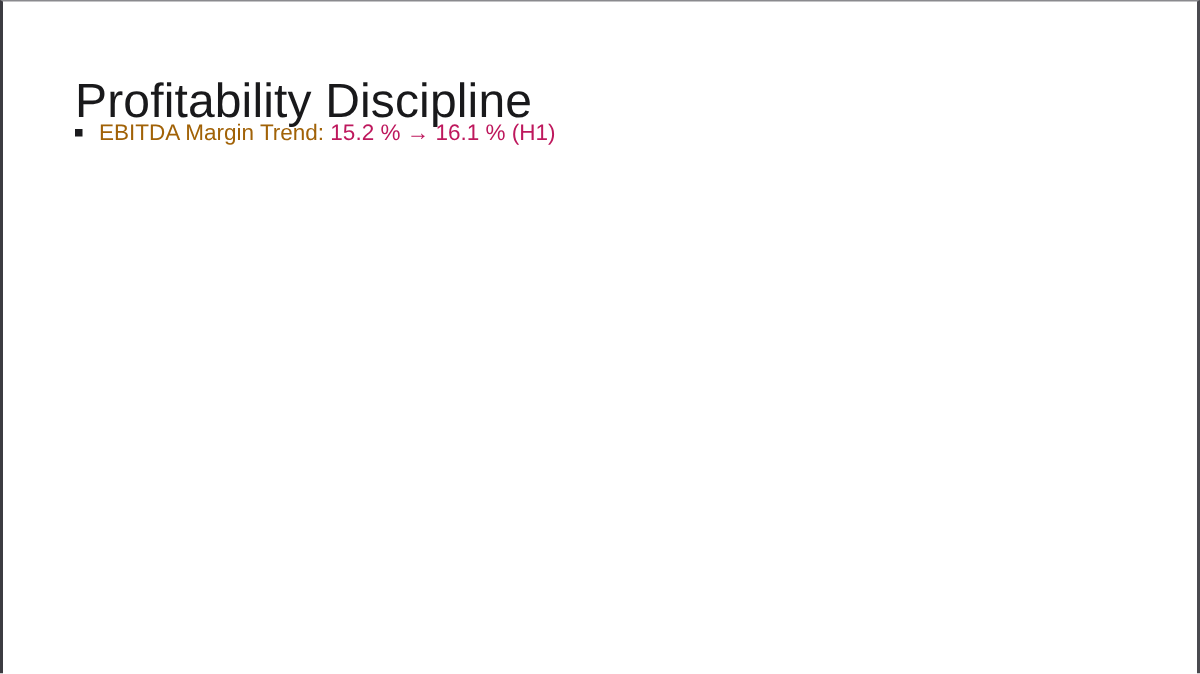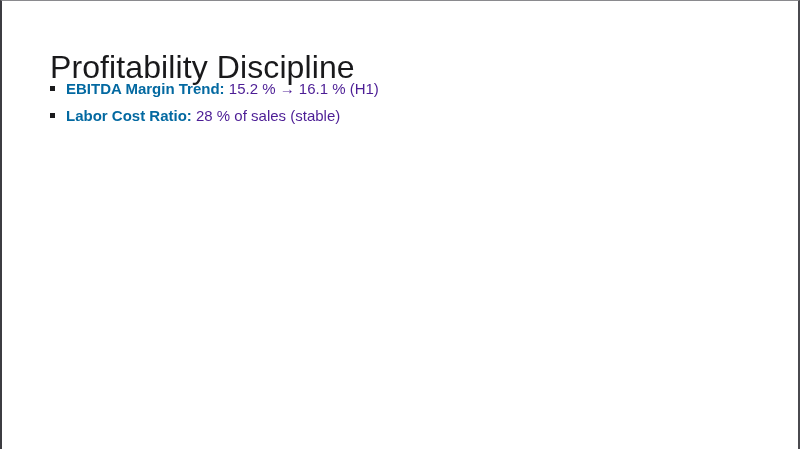--- a/index.html
+++ b/index.html
@@ -62,48 +62,43 @@
   .bullet-marker {
     position: absolute;
     left: 2px;
     top: 5px;
     width: 5px;
     height: 5px;
     background: #1b1b1d;
     display: block;
   }
   .bullet-label {
-    font-weight: 700;
-    color: #0369a1;
+    font-weight: 400;
+    color: #a16207;
   }
   .bullet-value {
     font-weight: 400;
-    color: #4c1d95;
+    color: #be185d;
   }
 </style>
 </head>
 <body>
 
 <div class="slide">
   <div class="slide-body">
 
     <h1 class="slide-title">Profitability Discipline</h1>
 
     <ul class="bullet-list">
 
       <li class="bullet-item">
         <span class="bullet-marker"></span>
         <span class="bullet-label">EBITDA Margin Trend:</span>
         <span class="bullet-value">15.2 % → 16.1 % (H1)</span>
       </li>
 
 
-      <li class="bullet-item">
-        <span class="bullet-marker"></span>
-        <span class="bullet-label">Labor Cost Ratio:</span>
-        <span class="bullet-value">28 % of sales (stable)</span>
-      </li>
 
 
 
     </ul>
   </div>
 </div>
 
 </body></html>

